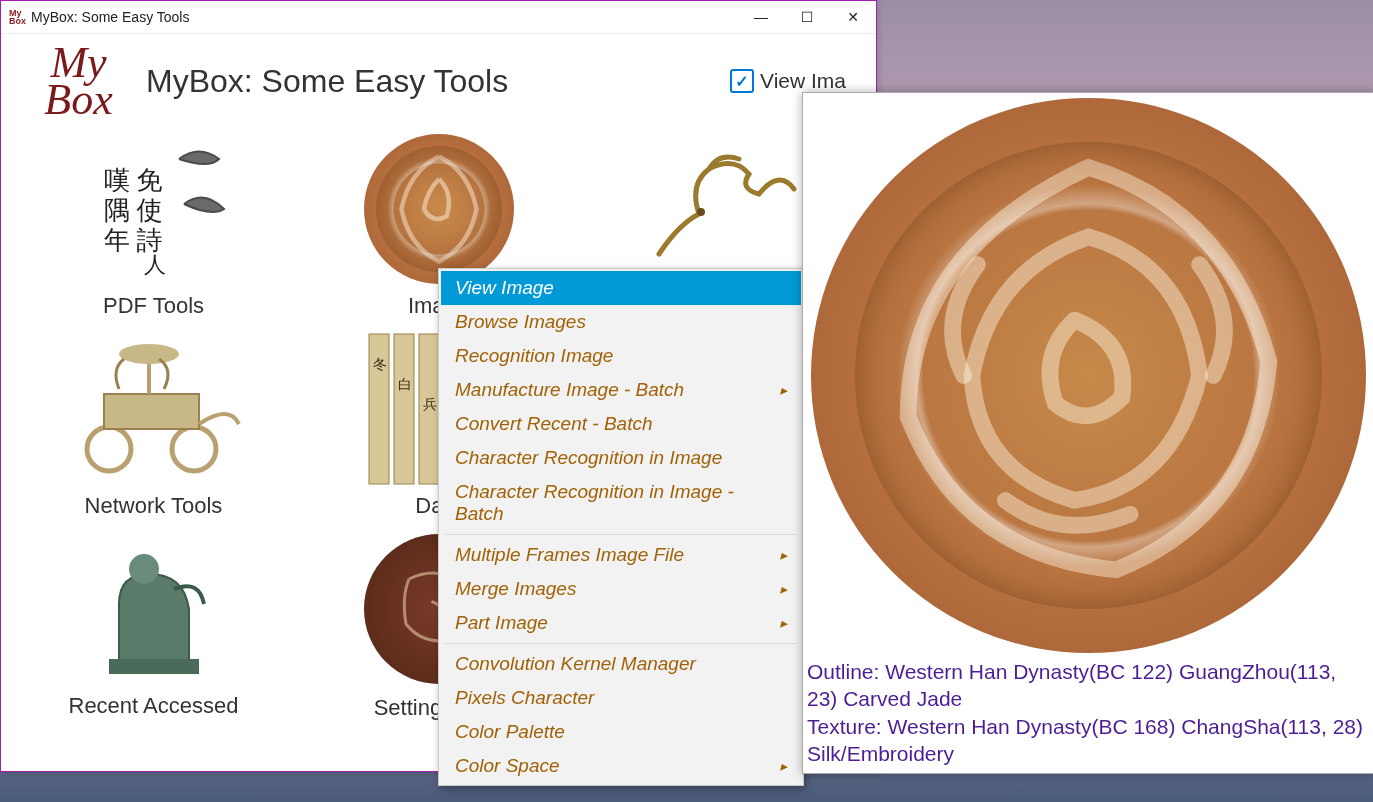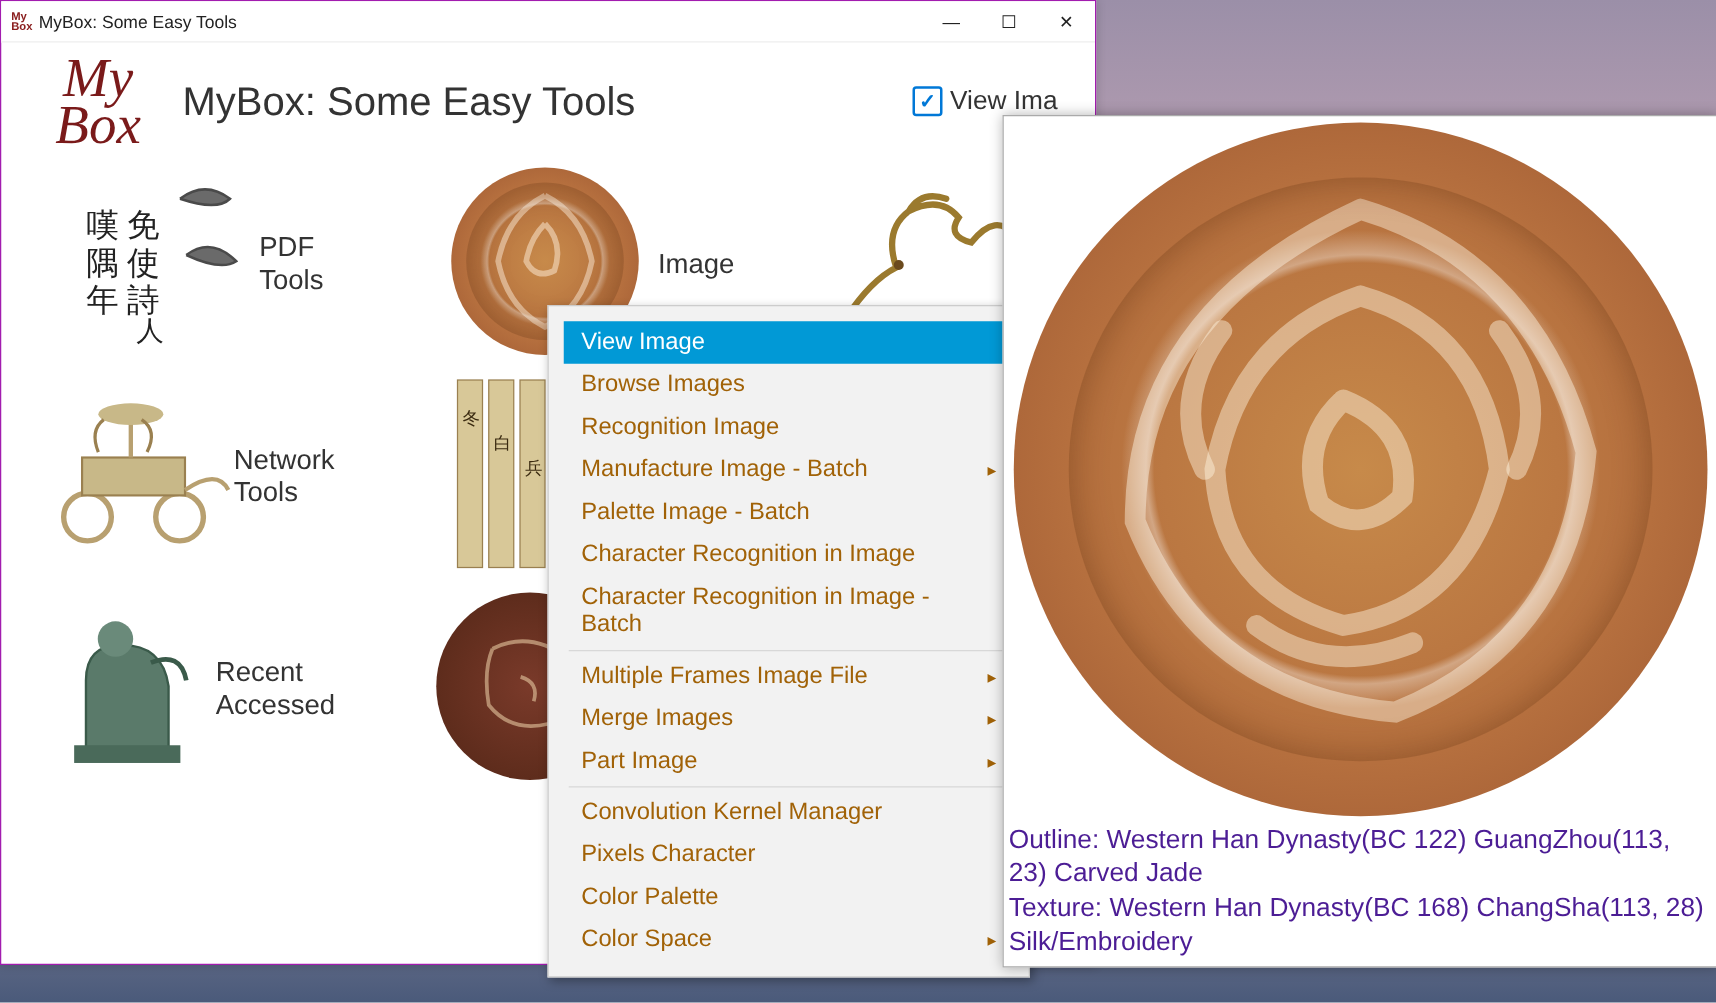--- a/index.html
+++ b/index.html
@@ -98,45 +98,46 @@
     color: #333;
   }
   .grid {
     display: grid;
     grid-template-columns: repeat(3, 1fr);
     gap: 10px 40px;
     padding: 10px 30px;
   }
   .tool-cell {
     display: flex;
-    flex-direction: row;
+    flex-direction: column;
     align-items: center;
   }
   .tool-img {
     width: 180px;
     height: 160px;
     display: flex;
     align-items: center;
     justify-content: center;
     overflow: hidden;
   }
   .tool-label {
     font-size: 22px;
     color: #333;
     margin-top: 4px;
   }
   .context-menu {
     position: absolute;
     left: 438px;
-    top: 244px;
+    top: 268px;
     width: 360px;
     background: #f2f2f2;
     border: 1px solid #ccc;
     box-shadow: 2px 3px 8px rgba(0,0,0,0.35);
-    padding: 12px;
+    padding: 2px;
+    font-style: italic;
   }
   .menu-item {
     padding: 6px 14px;
     font-size: 19px;
     color: #a16207;
     display: flex;
     align-items: center;
     position: relative;
   }
   .menu-item.selected {
@@ -329,21 +330,21 @@
       <span>Browse Images</span>
     </div>
   <div class="menu-item">
       <span>Recognition Image</span>
     </div>
   <div class="menu-item">
       <span>Manufacture Image - Batch</span>
       <span class="submenu-arrow">▸</span>
     </div>
   <div class="menu-item">
-      <span>Palette Image - Batch</span>
+      <span>Convert Recent - Batch</span>
     </div>
   <div class="menu-item">
       <span>Character Recognition in Image</span>
     </div>
   <div class="menu-item">
       <span>Character Recognition in Image - Batch</span>
     </div>
   <div class="menu-sep"></div>
   <div class="menu-item">
       <span>Multiple Frames Image File</span>

